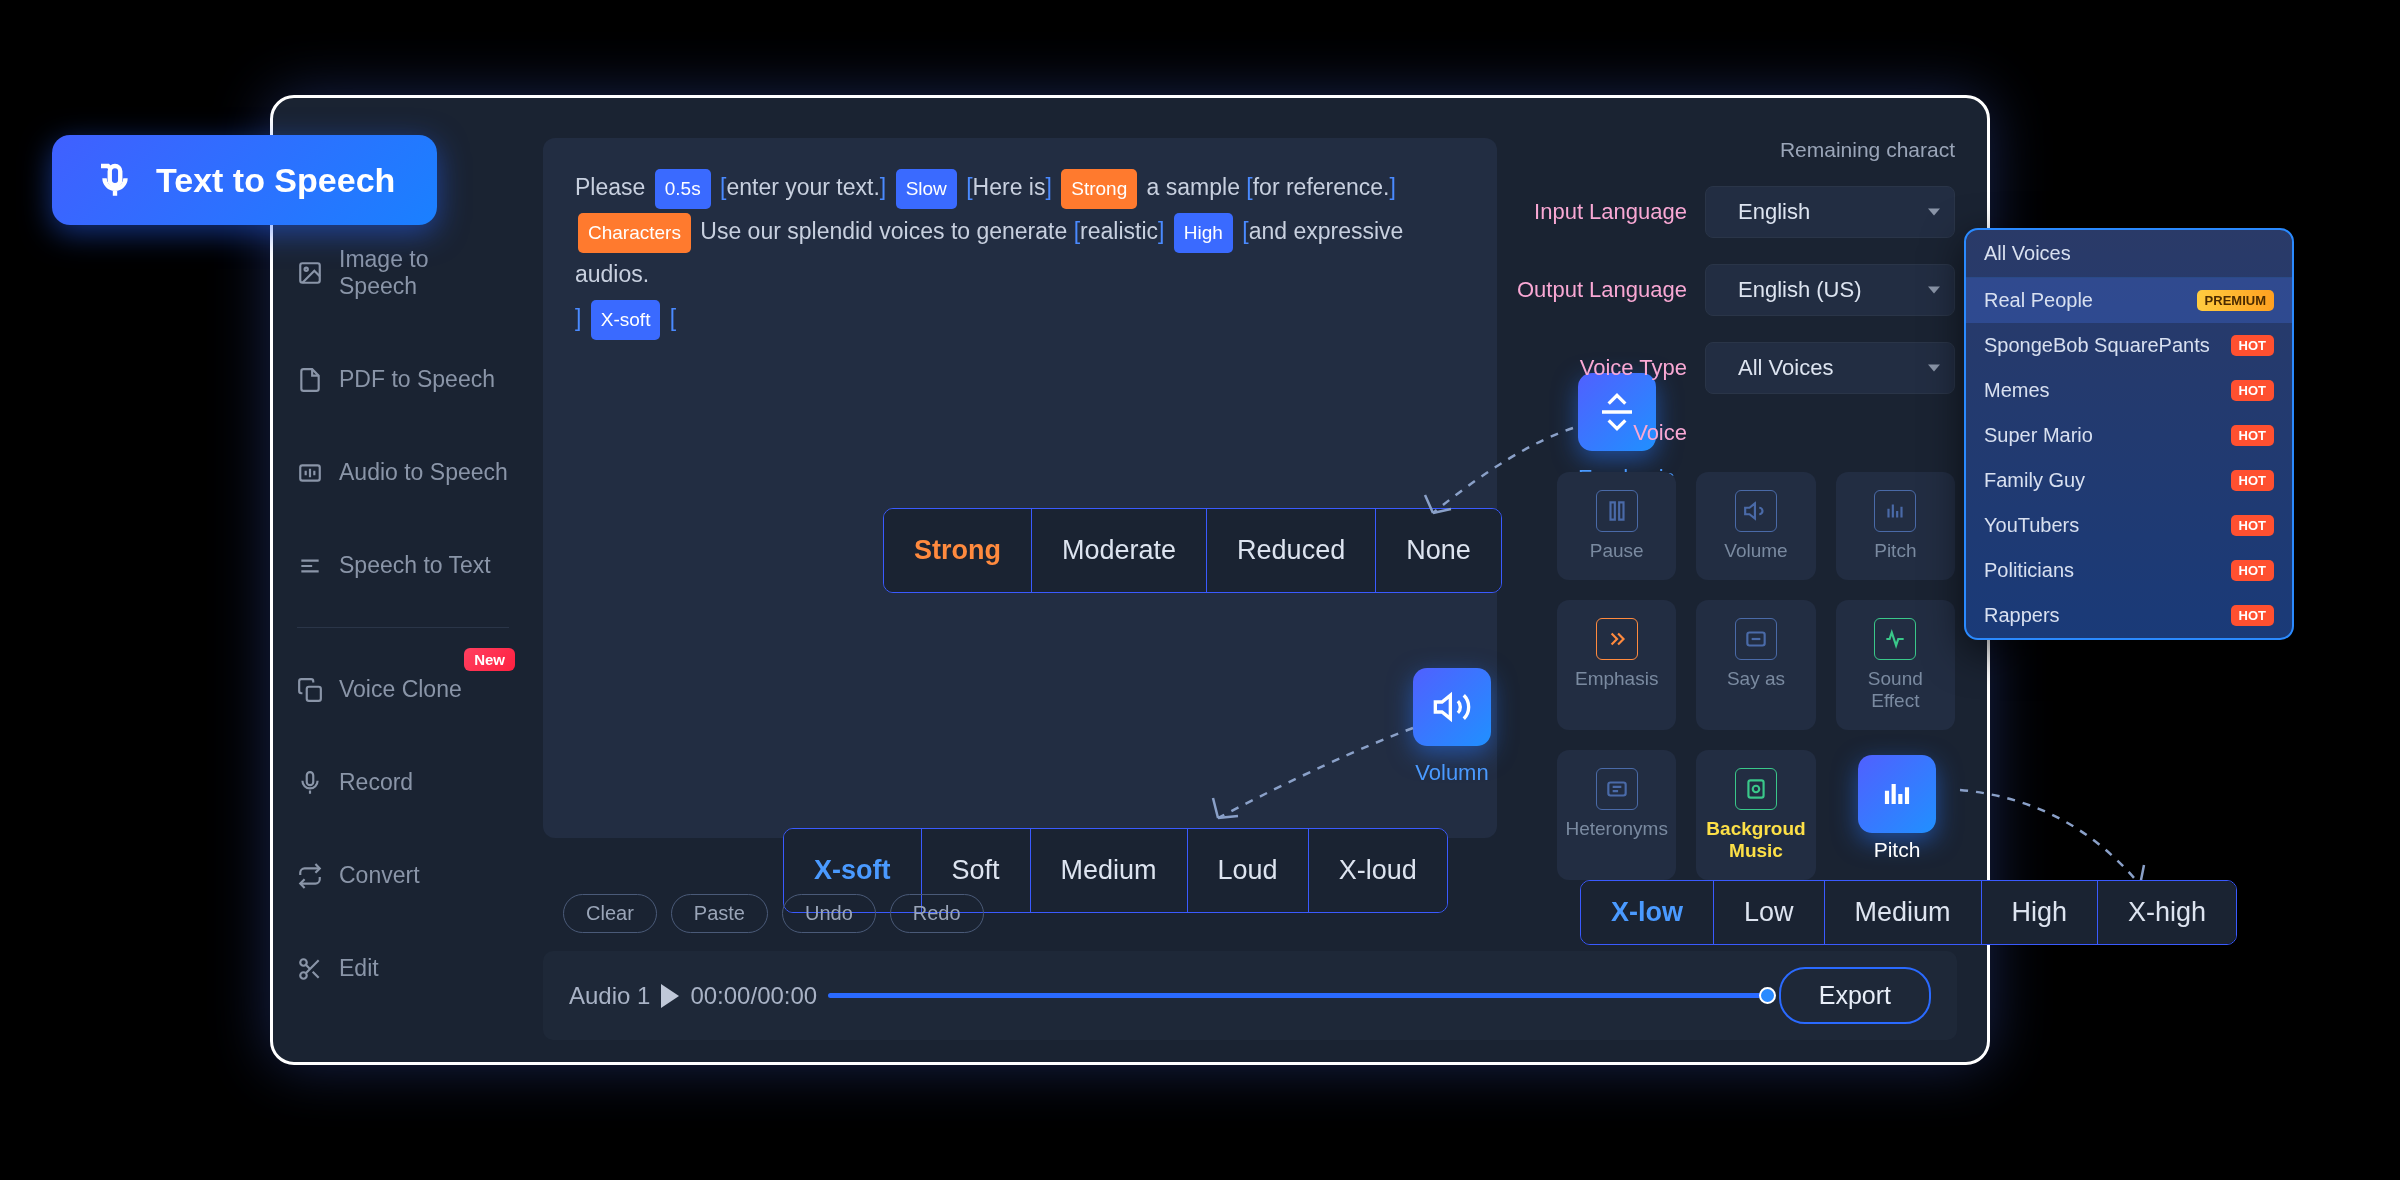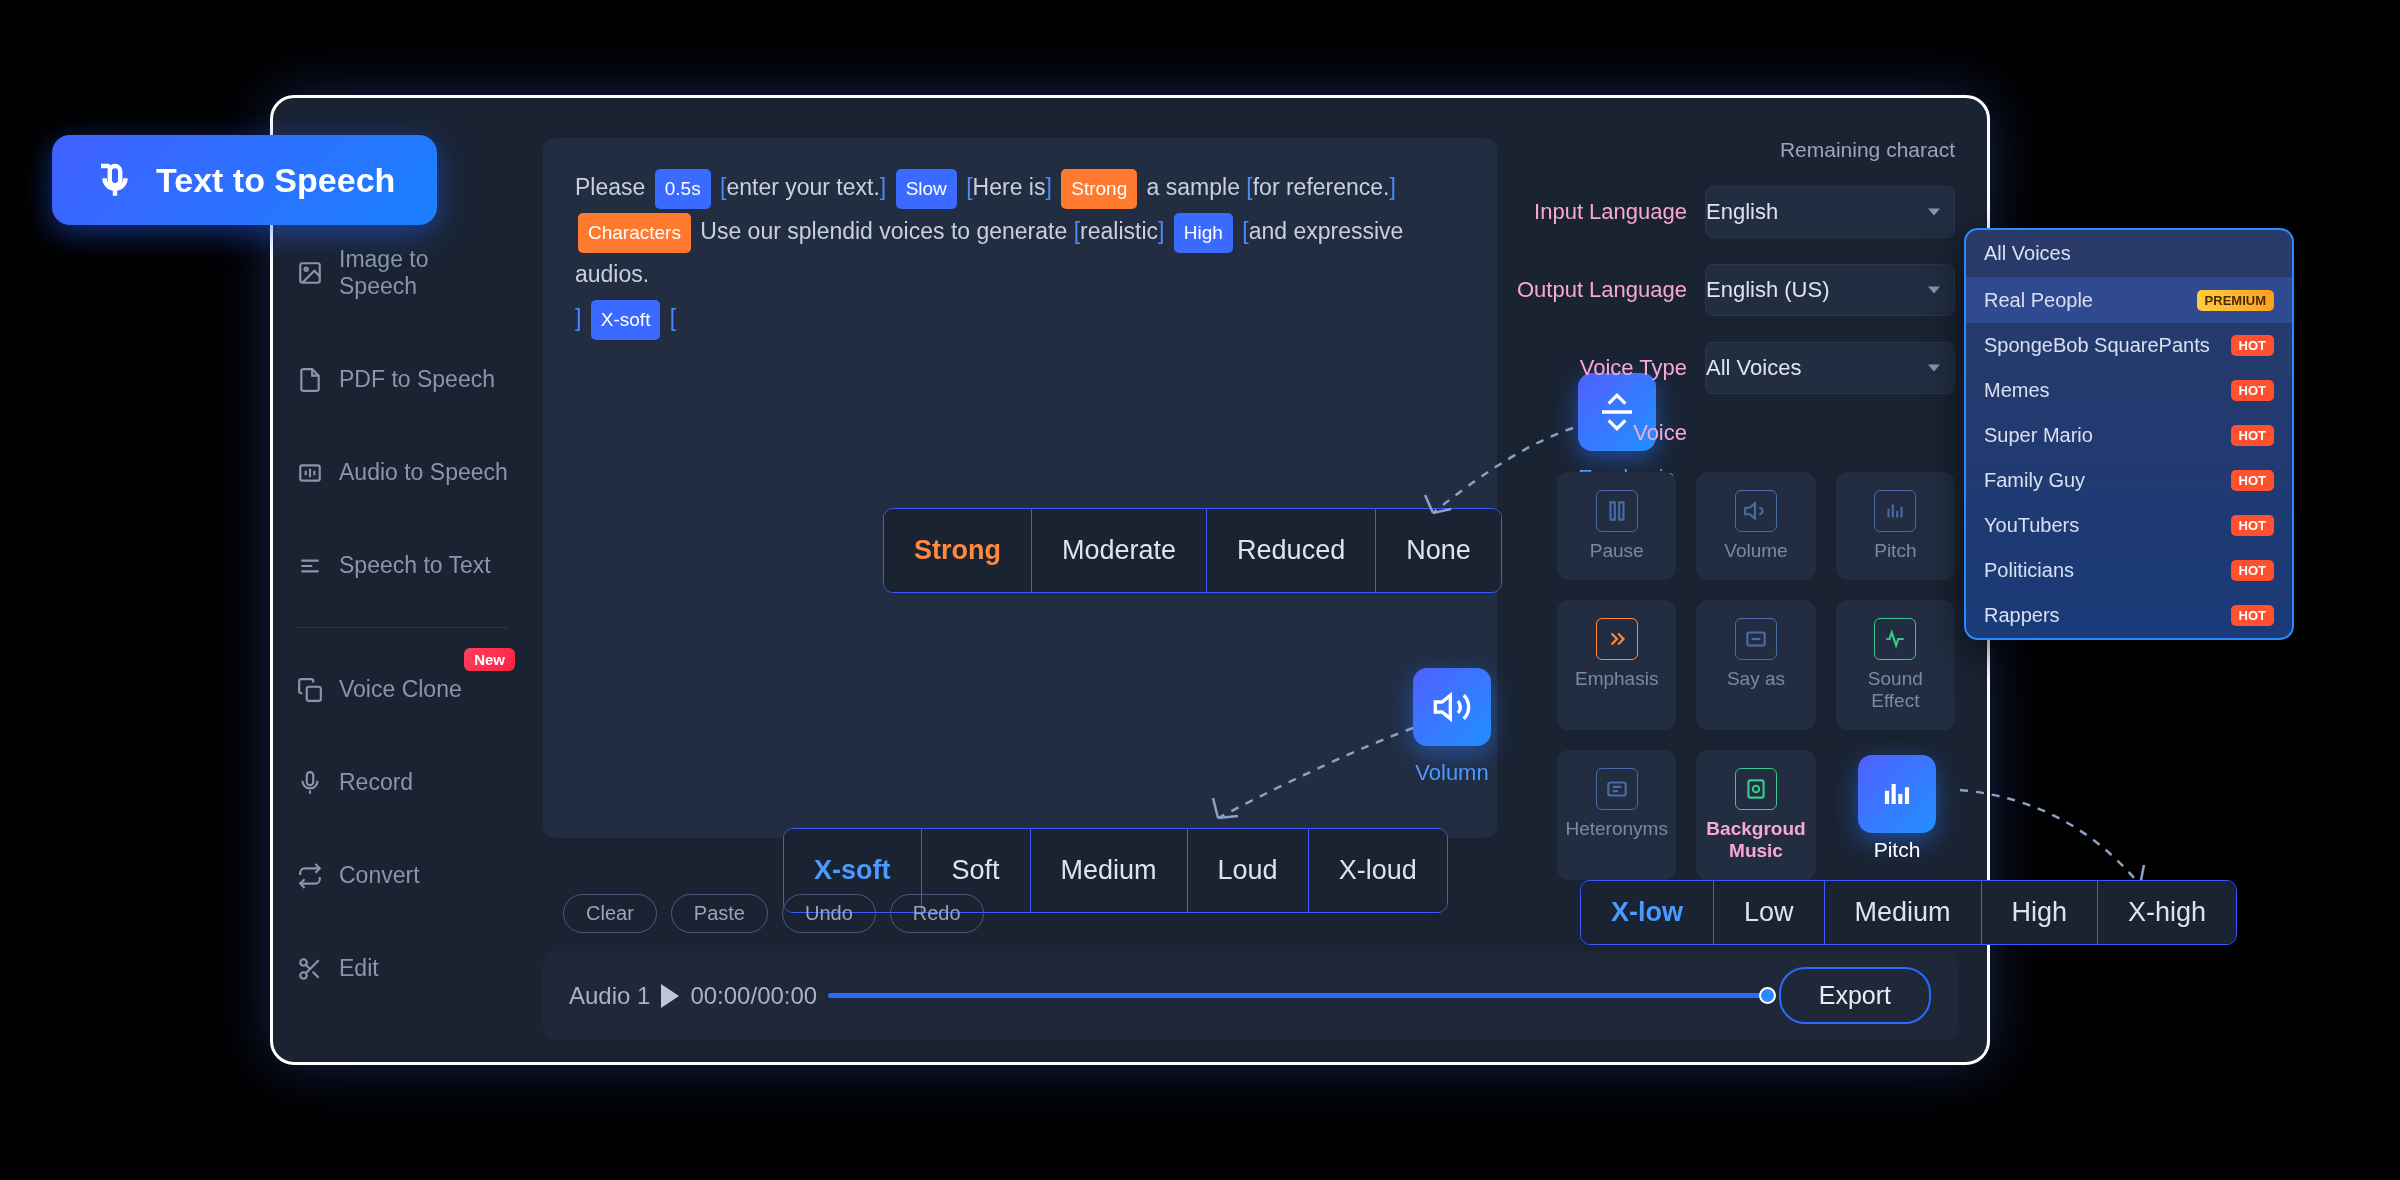--- a/index.html
+++ b/index.html
@@ -92,31 +92,31 @@
 .volume-callout { left: 870px; top: 530px; }
 .pitch-callout { position: absolute; left: 1858px; top: 755px; z-index: 14; text-align: center; }
 .pitch-callout .lbl { color: #fff; font-size: 21px; margin-top: 5px; }
 
 .arrow { position: absolute; stroke: #8aa0c8; stroke-width: 2.5; fill: none; stroke-dasharray: 8 8; }
 
 .right-panel { position: absolute; right: 0; top: 40px; width: 480px; padding-right: 32px; }
 .remaining { text-align: right; color: #9aa5b8; font-size: 21px; margin-bottom: 24px; padding-right: 0; }
 .field-row { display: flex; align-items: center; margin-bottom: 26px; gap: 18px; }
 .field-label { width: 180px; text-align: right; color: #f9a8d4; font-size: 22px; }
-.field-select { flex: 1; background: #222d42; border: 1px solid #2a3548; border-radius: 8px; padding: 12px 0; color: #dde4f0; font-size: 22px; position: relative; }
+.field-select { flex: 1; background: #222d42; border: 1px solid #2a3548; border-radius: 8px; padding: 12px 32px; color: #dde4f0; font-size: 22px; position: relative; }
 .field-select::after { content: ''; position: absolute; right: 14px; top: 50%; width: 0; height: 0; border-left: 6px solid transparent; border-right: 6px solid transparent; border-top: 7px solid #8a95a8; transform: translateY(-50%); }
 
 .tool-grid { display: grid; grid-template-columns: repeat(3, 1fr); gap: 20px; margin-top: 24px; padding-left: 50px; }
 .tool { background: #222d42; border-radius: 12px; padding: 18px 8px; text-align: center; cursor: pointer; }
 .tool-ico { width: 42px; height: 42px; margin: 0 auto 8px; display: flex; align-items: center; justify-content: center; border: 1.5px solid #4a6aa8; border-radius: 6px; }
 .tool-ico svg { width: 26px; height: 26px; }
 .tool-lbl { color: #7a8aa0; font-size: 19px; }
 .tool-ico.orange { border-color: #ff8a3e; }
 .tool-ico.green { border-color: #3ac88a; }
-.tool-lbl.bold { font-weight: 700; color: #f9a8d4; }
+.tool-lbl.bold { font-weight: 700; color: #fde047; }
 
 .bottom-bar { position: absolute; left: 270px; right: 30px; bottom: 22px; }
 .action-row { display: flex; gap: 14px; margin-bottom: 18px; padding-left: 20px; }
 .pill { border: 1.5px solid #4a5a78; border-radius: 20px; padding: 7px 22px; color: #9aa5b8; font-size: 20px; cursor: pointer; }
 .player { display: flex; align-items: center; gap: 11px; background: #1e2838; border-radius: 10px; padding: 16px 26px; }
 .player .name { color: #a8b2c5; font-size: 24px; }
 .play-btn { width: 0; height: 0; border-top: 12px solid transparent; border-bottom: 12px solid transparent; border-left: 18px solid #c0c8d8; cursor: pointer; }
 .time { color: #a8b2c5; font-size: 24px; }
 .track { flex: 1; height: 5px; background: #2a6aff; border-radius: 3px; position: relative; }
 .thumb { position: absolute; right: -8px; top: -6px; width: 17px; height: 17px; background: #2a8aff; border: 2px solid #fff; border-radius: 50%; }

